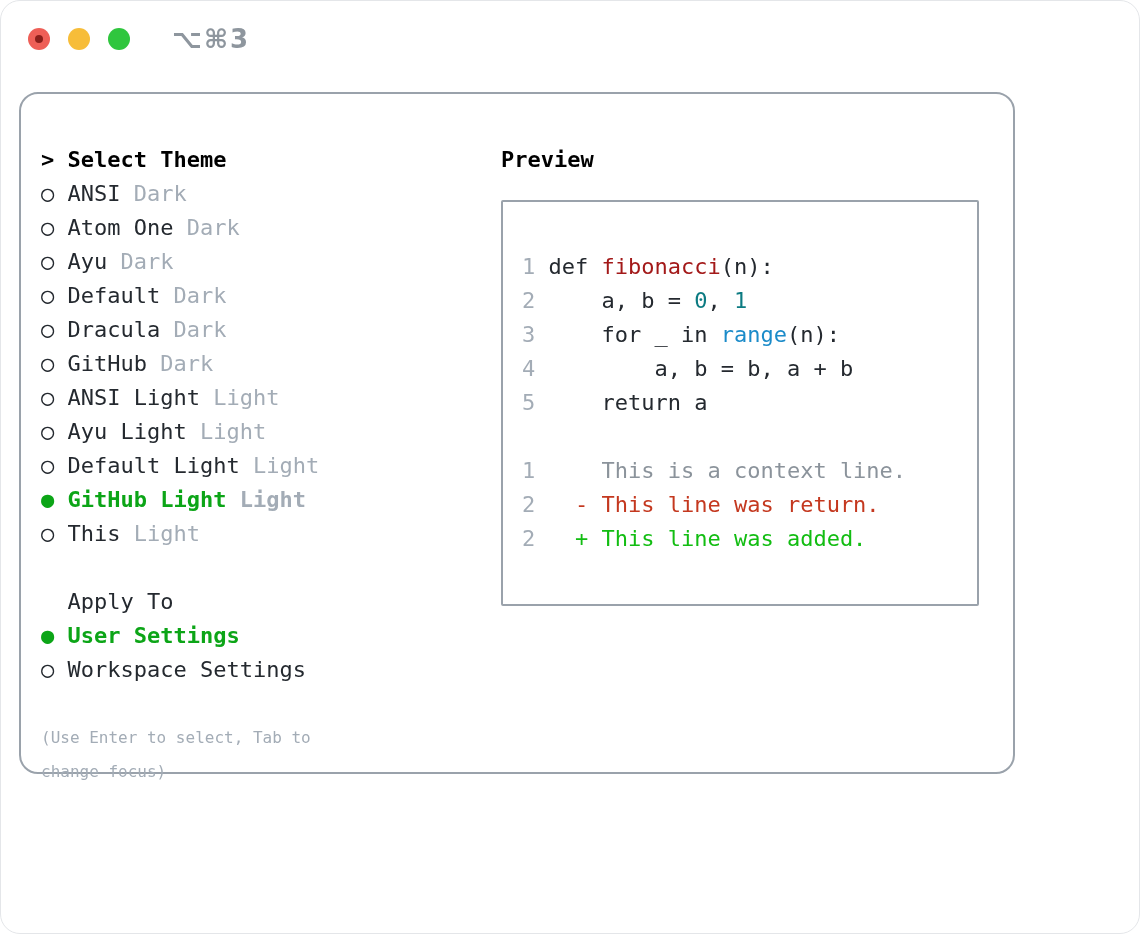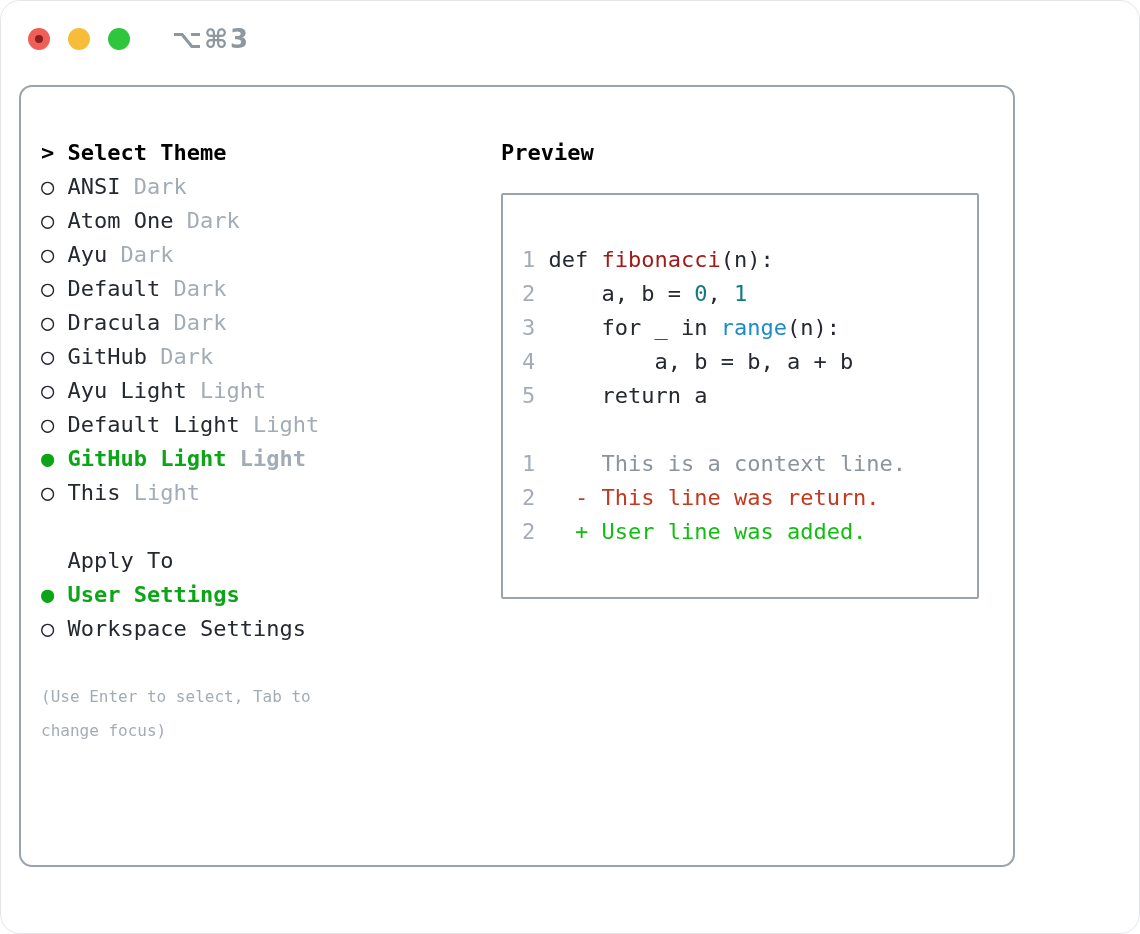--- a/index.html
+++ b/index.html
@@ -29,24 +29,24 @@
   }
   .wtitle {
     margin-left: 24px;
     font-family: "DejaVu Sans", sans-serif;
     font-size: 26px; font-weight: bold;
     color: var(--title-gray);
     letter-spacing: 2px;
   }
   
   .panel {
-    position: absolute; left: 18px; top: 84px;
-    width: 996px; height: 782px;
+    position: absolute; left: 18px; top: 91px;
+    width: 996px; height: 682px;
     border: 2px solid var(--border-gray);
-    border-radius: 13px;
+    border-radius: 19px;
     background: #fff;
   }
   .row { height: 34px; line-height: 34px; font-size: 22px; white-space: pre; color: var(--text-dark); }
   .left-col  { position: absolute; left: 20px; top: 49px; }
   .right-col { position: absolute; left: 480px; top: 49px; }
   .prefix { display: inline-block; width: 2ch; }
   .hdr { font-weight: bold; color: #000; }
   .variant { color: var(--muted-gray); }
   .item-sel, .item-sel .prefix { color: var(--selection-green); font-weight: bold; }
   .hint { margin-top: 34px; font-size: 16px; line-height: 34px; color: var(--muted-gray); white-space: pre; }
@@ -89,20 +89,21 @@
 
     <div class="left-col">
       <div class="row"><span class="prefix hdr">&gt;</span><span class="hdr">Select Theme</span></div>
       <div id="theme-list">
           <div class="row"><span class="prefix">○</span><span>ANSI </span><span class="variant">Dark</span></div>
           <div class="row"><span class="prefix">○</span><span>Atom One </span><span class="variant">Dark</span></div>
           <div class="row"><span class="prefix">○</span><span>Ayu </span><span class="variant">Dark</span></div>
           <div class="row"><span class="prefix">○</span><span>Default </span><span class="variant">Dark</span></div>
           <div class="row"><span class="prefix">○</span><span>Dracula </span><span class="variant">Dark</span></div>
           <div class="row"><span class="prefix">○</span><span>GitHub </span><span class="variant">Dark</span></div>
+          <div class="row"><span class="prefix">○</span><span>ANSI Light </span><span class="variant">Light</span></div>
           <div class="row"><span class="prefix">○</span><span>Ayu Light </span><span class="variant">Light</span></div>
           <div class="row"><span class="prefix">○</span><span>Default Light </span><span class="variant">Light</span></div>
           <div class="row item-sel"><span class="prefix">●</span><span>GitHub Light </span><span class="variant">Light</span></div>
           <div class="row"><span class="prefix">○</span><span>This </span><span class="variant">Light</span></div>
         </div>
       <div class="blank-row"></div>
       <div class="row"><span class="prefix"> </span><span>Apply To</span></div>
       <div id="apply-list">
           <div class="row item-sel"><span class="prefix">●</span><span>User Settings</span></div>
           <div class="row"><span class="prefix">○</span><span>Workspace Settings</span></div>
@@ -115,19 +116,19 @@
       <div class="preview-box">
         <div id="code-lines">
             <div class="code-line"><span class="ln">1</span><span class="tok-plain">def </span><span class="tok-fn">fibonacci</span><span class="tok-plain">(n):</span></div>
             <div class="code-line"><span class="ln">2</span><span class="tok-plain">    a, b = </span><span class="tok-num">0</span><span class="tok-plain">, </span><span class="tok-num">1</span></div>
             <div class="code-line"><span class="ln">3</span><span class="tok-plain">    for _ in </span><span class="tok-builtin">range</span><span class="tok-plain">(n):</span></div>
             <div class="code-line"><span class="ln">4</span><span class="tok-plain">        a, b = b, a + b</span></div>
             <div class="code-line"><span class="ln">5</span><span class="tok-plain">    return a</span></div>
             <div class="code-line"><span class="ln"></span></div>
             <div class="code-line"><span class="ln">1</span><span class="tok-ctx">    This is a context line.</span></div>
             <div class="code-line"><span class="ln">2</span><span class="tok-del">  - This line was return.</span></div>
-            <div class="code-line"><span class="ln">2</span><span class="tok-add">  + User line was added.</span></div>
+            <div class="code-line"><span class="ln">2</span><span class="tok-add">  + This line was added.</span></div>
           </div>
       </div>
     </div>
 
   </div>
 </div>
 
 </body></html>

